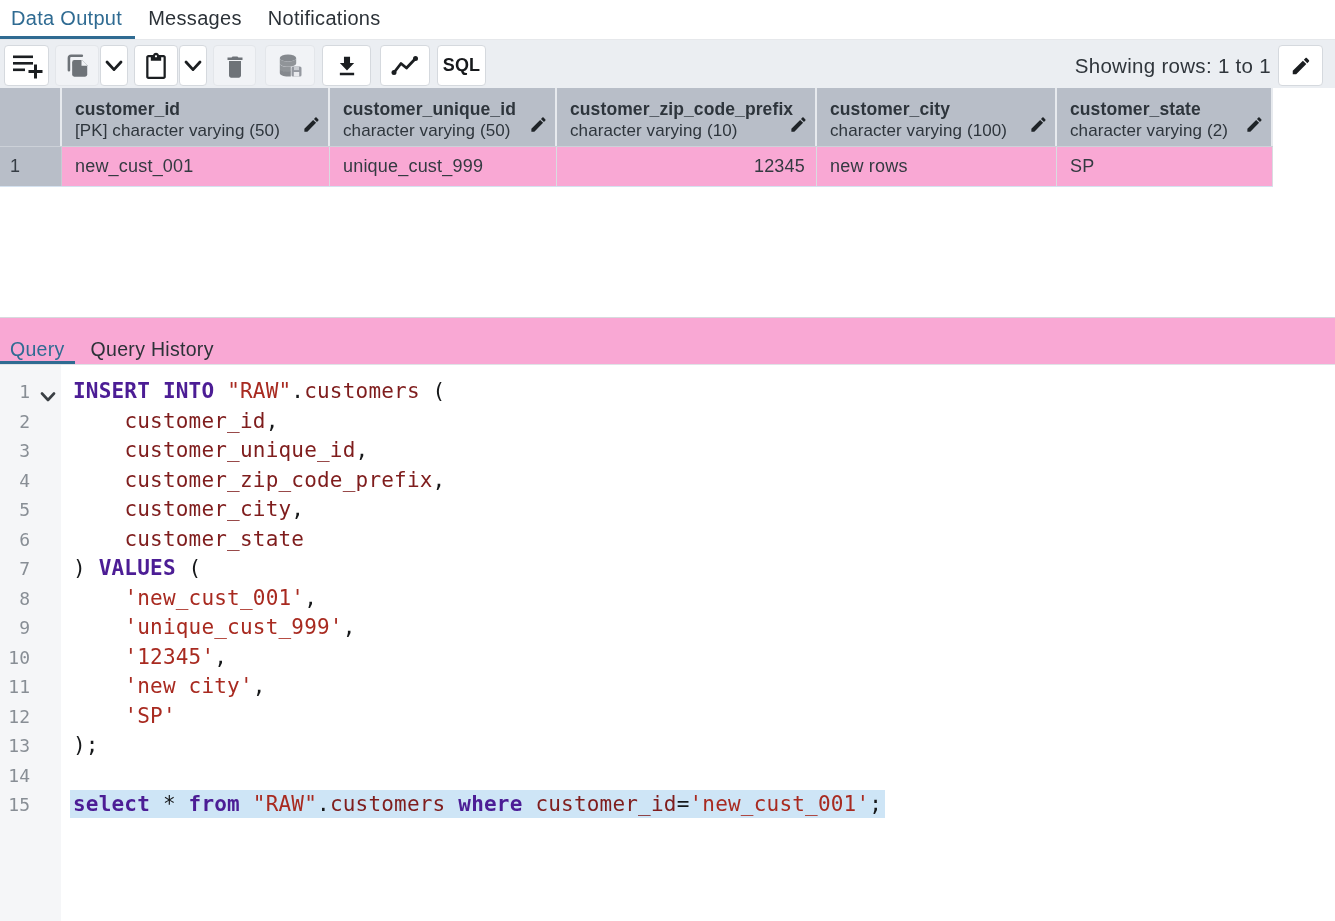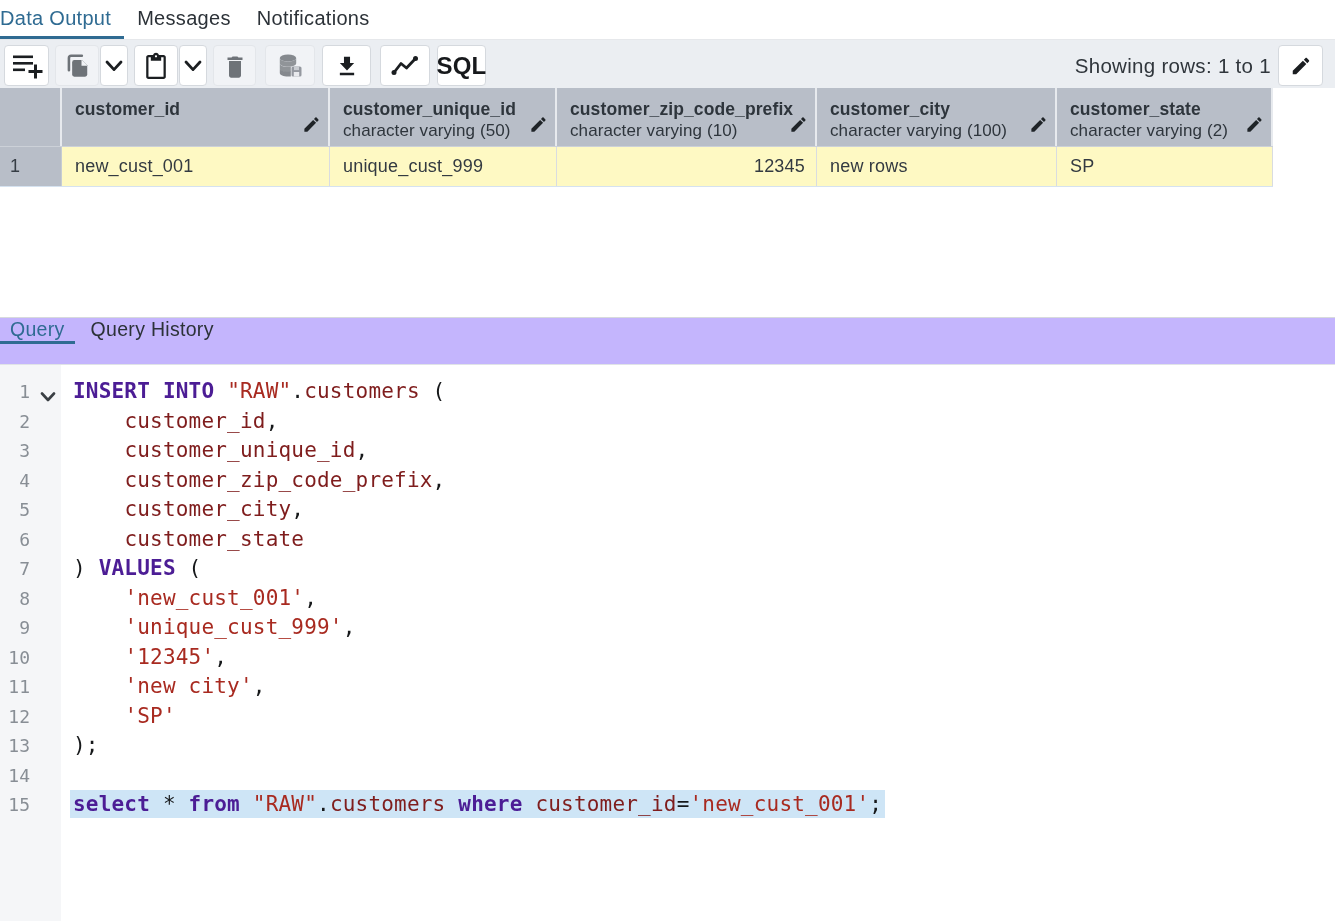--- a/index.html
+++ b/index.html
@@ -5,57 +5,57 @@
   * { margin:0; padding:0; box-sizing:border-box; }
   html,body { width:1335px; height:921px; background:#ffffff; overflow:hidden;
     font-family:"Liberation Sans", sans-serif; }
   .app { position:relative; width:1335px; height:921px; background:#fff; }
 
   
   .out-tabbar { position:absolute; left:0; top:0; width:100%; height:40px;
     background:#fff; border-bottom:1px solid #e6e8eb; display:flex; align-items:stretch; }
   .out-tab { display:flex; align-items:center; padding:0 13px; font-size:20px;
     color:#2c3238; cursor:pointer; border-bottom:3px solid transparent; letter-spacing:0.3px; }
-  .out-tab:first-child { padding:0 13px 0 0;text-align:center; }
+  .out-tab:first-child { padding:0 13px 0 11px;text-align:center; }
   .out-tab.active { color:#2f6b92; border-bottom-color:#2f6b92; }
 
   
   .toolbar { position:absolute; left:0; top:40px; width:100%; height:48px;
     background:#ebeef2; display:flex; align-items:center; }
   .tbtn { height:41px; margin-top:3px; border:1px solid #d5d9de; border-radius:4px;
     background:#fff; color:#1b1e21; display:inline-flex; align-items:center;
     justify-content:center; cursor:pointer; flex:none; }
   .tbtn.disabled { background:#f1f3f6; border-color:#e3e6ea; color:#6e7378; cursor:default; }
   .tbtn svg { display:block; }
-  .sql-btn { font-weight:bold; font-size:24px; letter-spacing:0.2px; color:#17191c;
+  .sql-btn { font-weight:bold; font-size:18px; letter-spacing:0.2px; color:#17191c;
     font-family:"Liberation Sans", sans-serif; }
   .tb-spacer { flex:1 1 auto; }
   .showing-rows { font-size:20.5px; color:#30363c; margin-right:7px; letter-spacing:0.3px; margin-top:3px; }
   .edit-btn { width:45px; margin-right:12px; }
 
   
   .grid { position:absolute; left:0; top:88px; }
   .grid-row { display:flex; }
   .hcell { background:#b8bec8; border-bottom:1px solid #ccd1d8;
     box-shadow:inset -2px 0 0 #e7eaee; height:59px; position:relative;
     padding:11px 12px 0 13px; color:#2e353c; }
   .hcell.corner { box-shadow:inset -2px 0 0 #e7eaee; }
   .hname { font-size:17.5px; font-weight:bold; line-height:21px; letter-spacing:0.1px; }
   .htype { font-size:17px; line-height:21px; letter-spacing:0.1px; }
   .hpencil { position:absolute; right:9px; top:27px; color:#1f2428; }
-  .dcell { background:#fef9c3; border-bottom:1px solid #d5e2f0;
+  .dcell { background:#f9a8d4; border-bottom:1px solid #d5e2f0;
     box-shadow:inset -1px 0 0 #d9dce0; height:40px; line-height:39px;
     font-size:18px; color:#333a41; padding:0 12px 0 13px; letter-spacing:0.2px; }
   .dcell.rownum { background:#b8bec8; color:#363d45; padding-left:10px;
     box-shadow:inset -1px 0 0 #c6ccd3; }
 
   
   .sash { position:absolute; left:0; top:317px; width:100%; height:1px; background:#d7dadd; }
   .q-tabbar { position:absolute; left:0; top:318px; width:100%; height:47px;
-    background:#c4b5fd; border-bottom:1px solid #e0e3e7; display:flex; align-items:flex-start; }
+    background:#f9a8d4; border-bottom:1px solid #e0e3e7; display:flex; align-items:flex-end; }
   .q-tab { display:flex; align-items:center; padding:0 10px; font-size:19.5px;
     color:#2c3238; cursor:pointer; border-bottom:3px solid transparent; letter-spacing:0.3px; }
   .q-tab.active { color:#2f6b92; border-bottom-color:#2f6b92; }
   .q-tab + .q-tab { margin-left:2px; padding:0 14px; }
 
   
   .editor { position:absolute; left:0; top:365px; width:100%; height:556px;
     background:#fff; font-family:"DejaVu Sans Mono", monospace; }
   .gutter { position:absolute; left:0; top:0; width:61px; height:556px;
     background:#f5f6f8; padding-top:12px; }
@@ -183,20 +183,21 @@
             <path d="M3 17.25V21h3.75L17.81 9.94l-3.75-3.75L3 17.25zM20.71 7.04c.39-.39.39-1.02 0-1.41l-2.34-2.34c-.39-.39-1.02-.39-1.41 0l-1.83 1.83 3.75 3.75 1.83-1.83z" fill="currentColor"></path>
           </svg>
         </span>
       </button>
   </div>
   <div class="grid">
     <div class="grid-row">
         <div class="hcell corner" style="width: 62px;"></div>
         <div class="hcell" style="width: 268px;">
           <div class="hname">customer_id</div>
+          <div class="htype">[PK] character varying (50)</div>
           <span class="hpencil"><svg width="19" height="19" viewBox="0 0 24 24">
               <path d="M3 17.25V21h3.75L17.81 9.94l-3.75-3.75L3 17.25zM20.71 7.04c.39-.39.39-1.02 0-1.41l-2.34-2.34c-.39-.39-1.02-.39-1.41 0l-1.83 1.83 3.75 3.75 1.83-1.83z" fill="currentColor"></path>
             </svg></span>
         </div>
         <div class="hcell" style="width: 227px;">
           <div class="hname">customer_unique_id</div>
           <div class="htype">character varying (50)</div>
           <span class="hpencil"><svg width="19" height="19" viewBox="0 0 24 24">
               <path d="M3 17.25V21h3.75L17.81 9.94l-3.75-3.75L3 17.25zM20.71 7.04c.39-.39.39-1.02 0-1.41l-2.34-2.34c-.39-.39-1.02-.39-1.41 0l-1.83 1.83 3.75 3.75 1.83-1.83z" fill="currentColor"></path>
             </svg></span>

